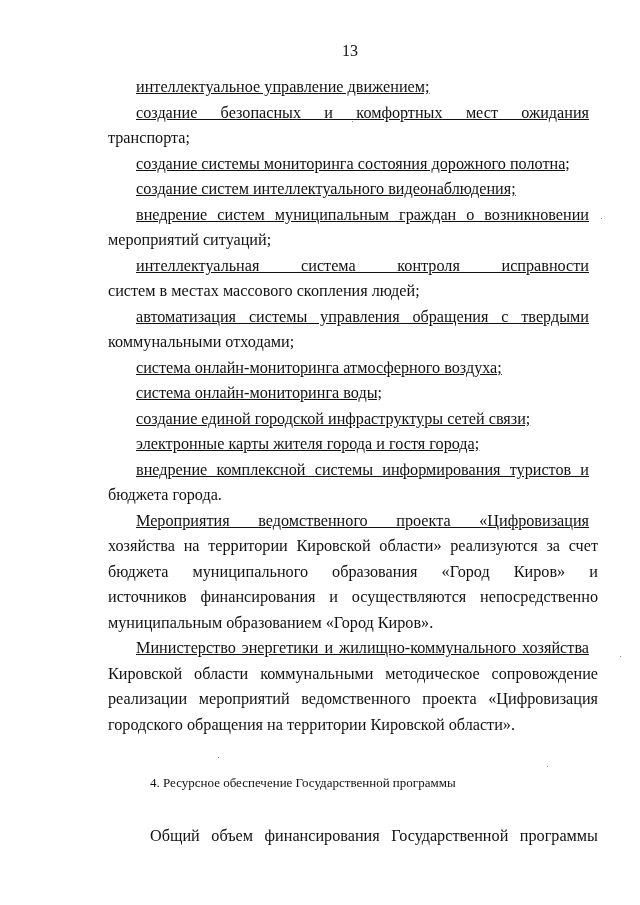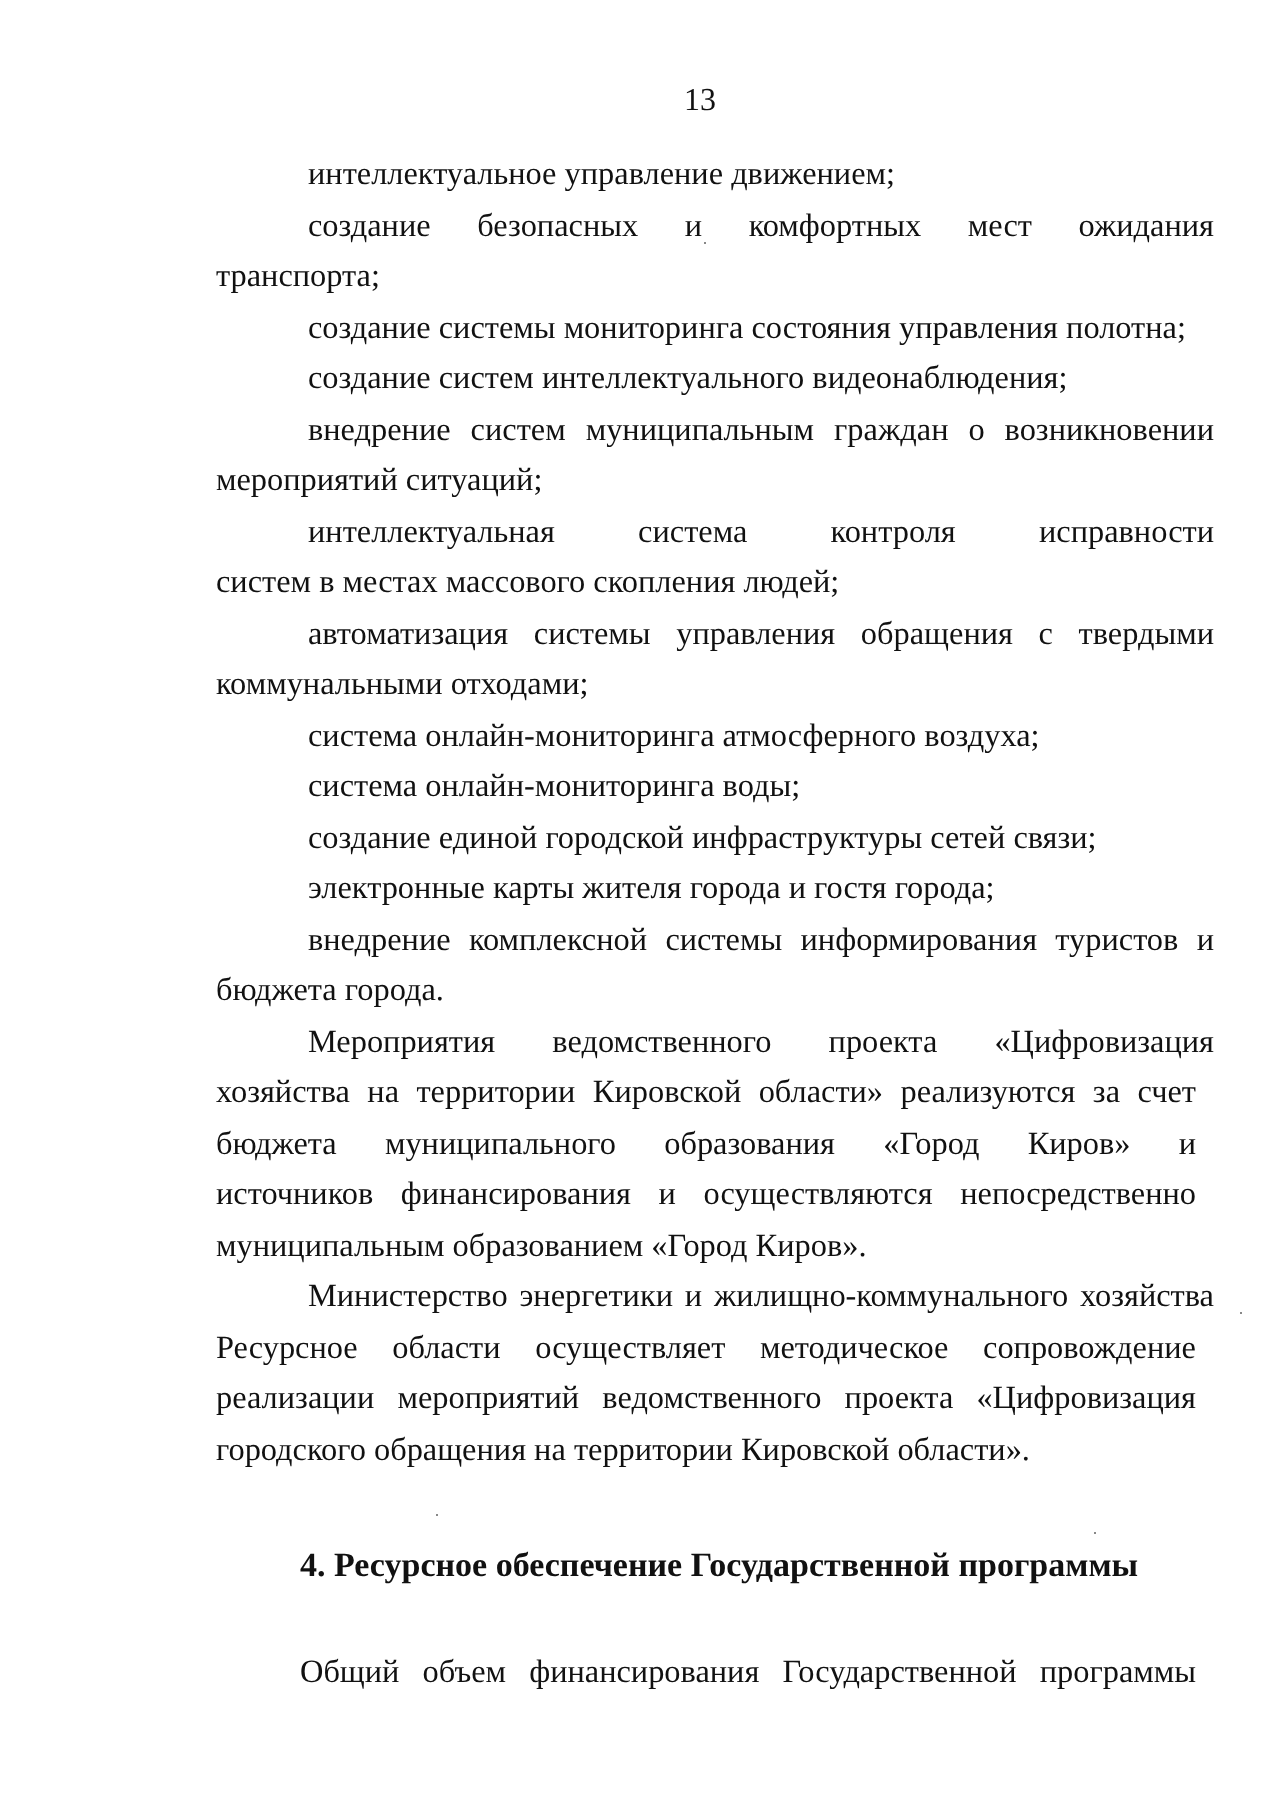--- a/index.html
+++ b/index.html
@@ -1,54 +1,54 @@
 <!DOCTYPE html>
 <html><head>
 <meta charset="utf-8">
 <style>
   html, body { margin:0; padding:0; background:#ffffff; }
   body { width:640px; height:905px; position:relative; overflow:hidden;
          font-family:"Liberation Serif", "DejaVu Serif", serif; color:#111; }
   .page-num { position:absolute; top:42px; left:0; width:700px; text-align:center; font-size:16px; }
   .line { position:absolute; left:108px; width:490px; font-size:16.2px; line-height:20px; white-space:nowrap; }
-  .line.indent { left:154px; width:453px; }
+  .line.indent { left:136px; width:453px;text-decoration:underline; }
   .line.just { text-align:justify; text-align-last:justify; white-space:normal; height:20px; overflow:hidden; }
-  .heading { position:absolute; left:150px; top:773px; font-size:17px; font-weight:bold; line-height:20px; white-space:nowrap;text-align:right; }
+  .heading { position:absolute; left:150px; top:773px; font-size:13px; font-weight:normal; line-height:20px; white-space:nowrap;text-align:right; }
   .speck { position:absolute; width:1px; height:1px; background:#888; }
 </style>
 </head>
 <body>
 
 <div>
   <div class="page-num">13</div>
 
   <div class="line indent" style="top:77px">интеллектуальное управление движением;</div>
   <div class="line indent just" style="top:103px">создание безопасных и комфортных мест ожидания общественного</div>
   <div class="line" style="top:128px">транспорта;</div>
-  <div class="line indent" style="top:154px">создание системы мониторинга состояния управления полотна;</div>
+  <div class="line indent" style="top:154px">создание системы мониторинга состояния дорожного полотна;</div>
   <div class="line indent" style="top:179px">создание систем интеллектуального видеонаблюдения;</div>
   <div class="line indent just" style="top:205px">внедрение систем муниципальным граждан о возникновении</div>
   <div class="line" style="top:230px">мероприятий ситуаций;</div>
   <div class="line indent just" style="top:256px">интеллектуальная система контроля исправности противопожарных</div>
   <div class="line" style="top:281px">систем в местах массового скопления людей;</div>
   <div class="line indent just" style="top:307px">автоматизация системы управления обращения с твердыми</div>
   <div class="line" style="top:332px">коммунальными отходами;</div>
   <div class="line indent" style="top:358px">система онлайн-мониторинга атмосферного воздуха;</div>
   <div class="line indent" style="top:383px">система онлайн-мониторинга воды;</div>
   <div class="line indent" style="top:409px">создание единой городской инфраструктуры сетей связи;</div>
   <div class="line indent" style="top:434px">электронные карты жителя города и гостя города;</div>
   <div class="line indent just" style="top:460px">внедрение комплексной системы информирования туристов и</div>
   <div class="line" style="top:485px">бюджета города.</div>
   <div class="line indent just" style="top:511px">Мероприятия ведомственного проекта «Цифровизация городского</div>
   <div class="line just" style="top:536px">хозяйства на территории Кировской области» реализуются за счет средств</div>
   <div class="line just" style="top:562px">бюджета муниципального образования «Город Киров» и внебюджетных</div>
   <div class="line just" style="top:587px">источников финансирования и осуществляются непосредственно</div>
   <div class="line" style="top:613px">муниципальным образованием «Город Киров».</div>
   <div class="line indent just" style="top:638px">Министерство энергетики и жилищно-коммунального хозяйства</div>
-  <div class="line just" style="top:664px">Ресурсное области осуществляет методическое сопровождение</div>
+  <div class="line just" style="top:664px">Кировской области коммунальными методическое сопровождение</div>
   <div class="line just" style="top:689px">реализации мероприятий ведомственного проекта «Цифровизация</div>
   <div class="line" style="top:715px">городского обращения на территории Кировской области».</div>
 
   <div class="heading">4. Ресурсное обеспечение Государственной программы</div>
 
   <div class="line just" style="top:826px; left:150px; width:448px">Общий объем финансирования Государственной программы</div>
 
   <div class="speck" style="left:352px; top:121px"></div>
   <div class="speck" style="left:601px; top:218px"></div>
   <div class="speck" style="left:620px; top:656px"></div>

